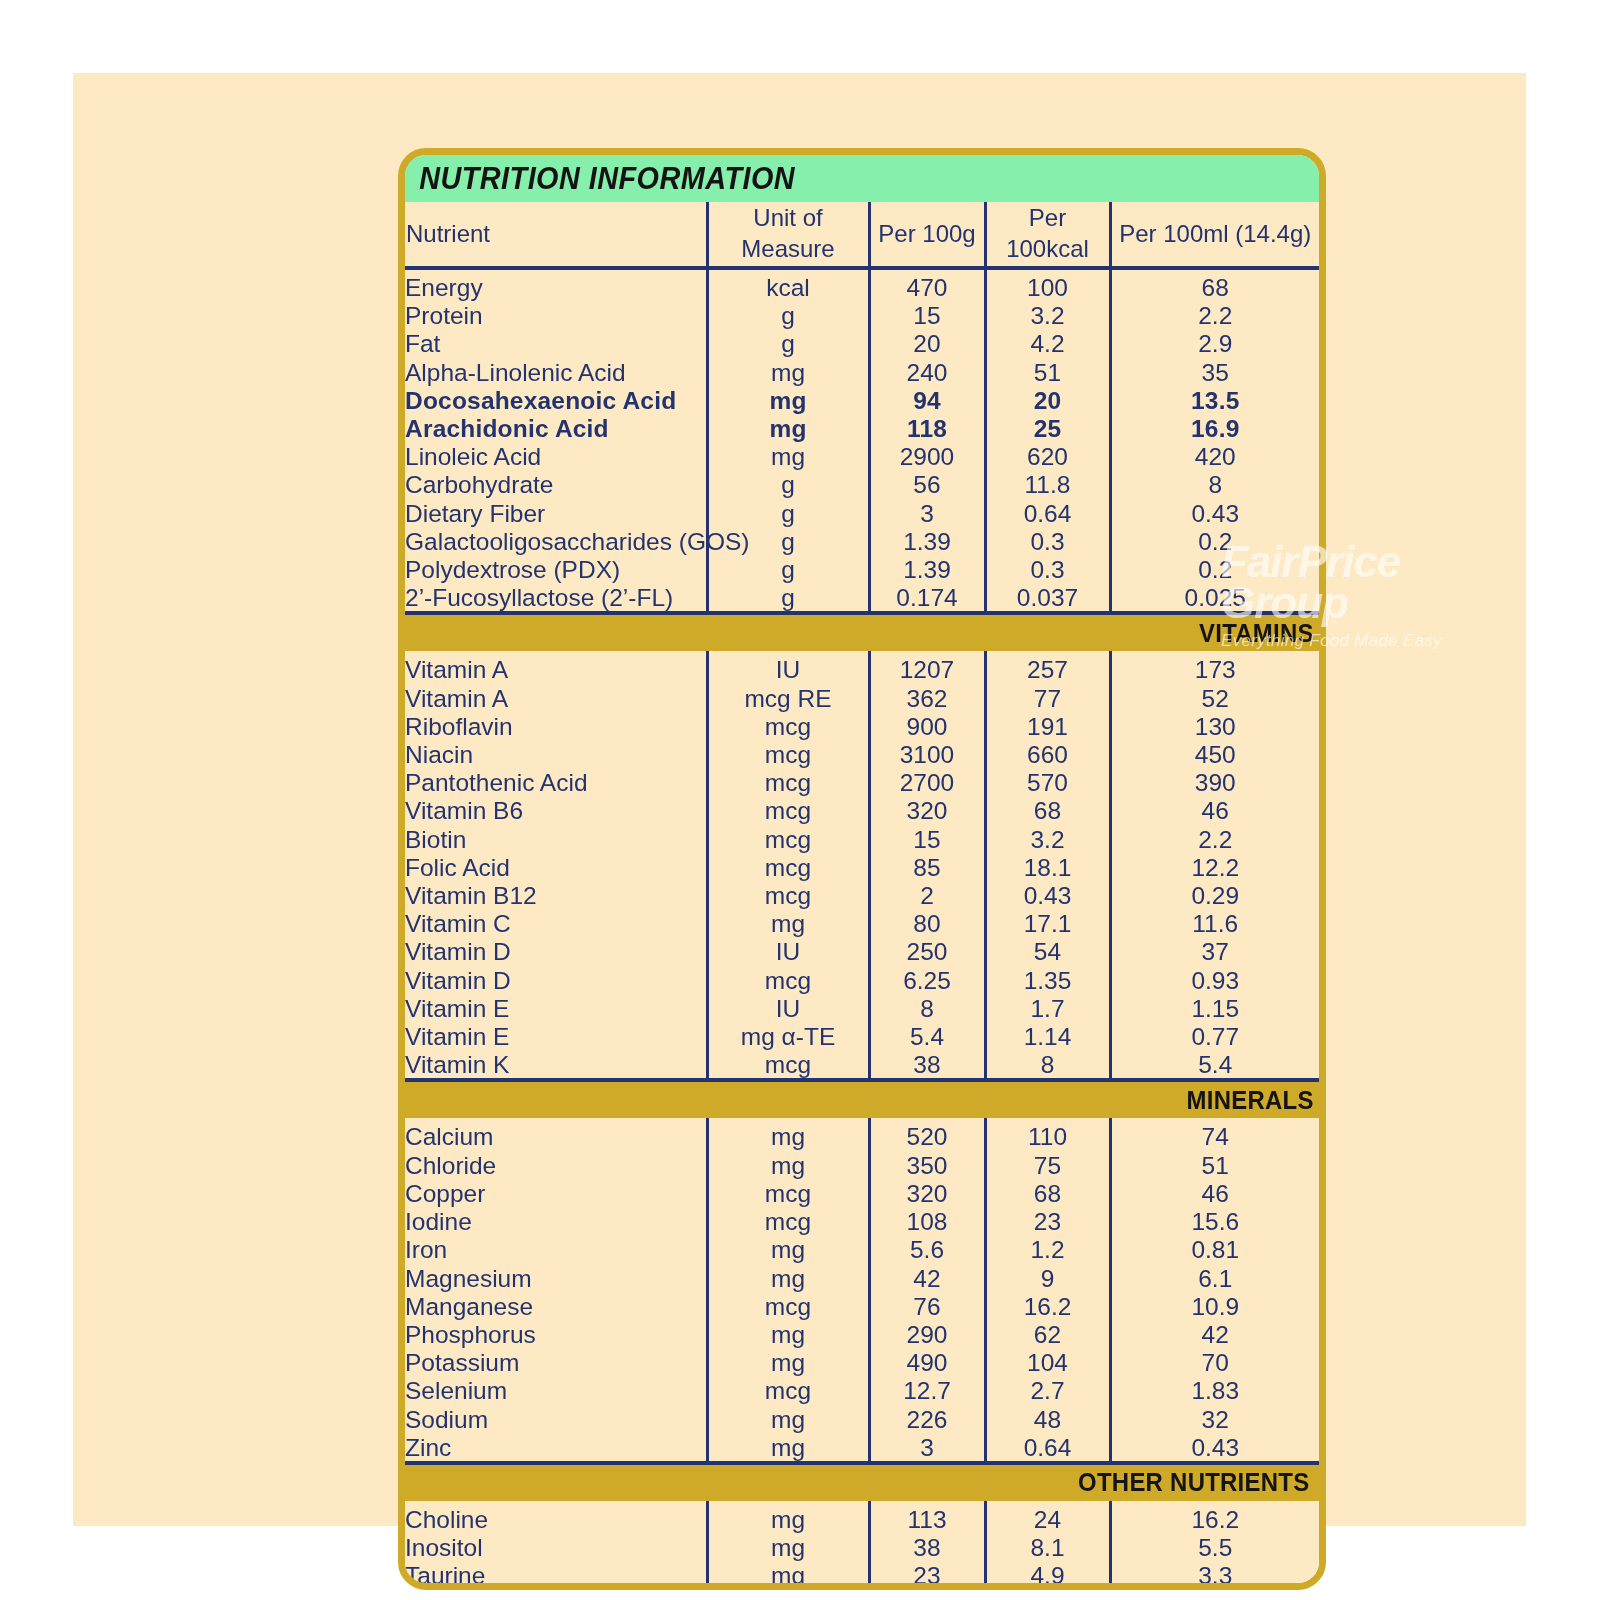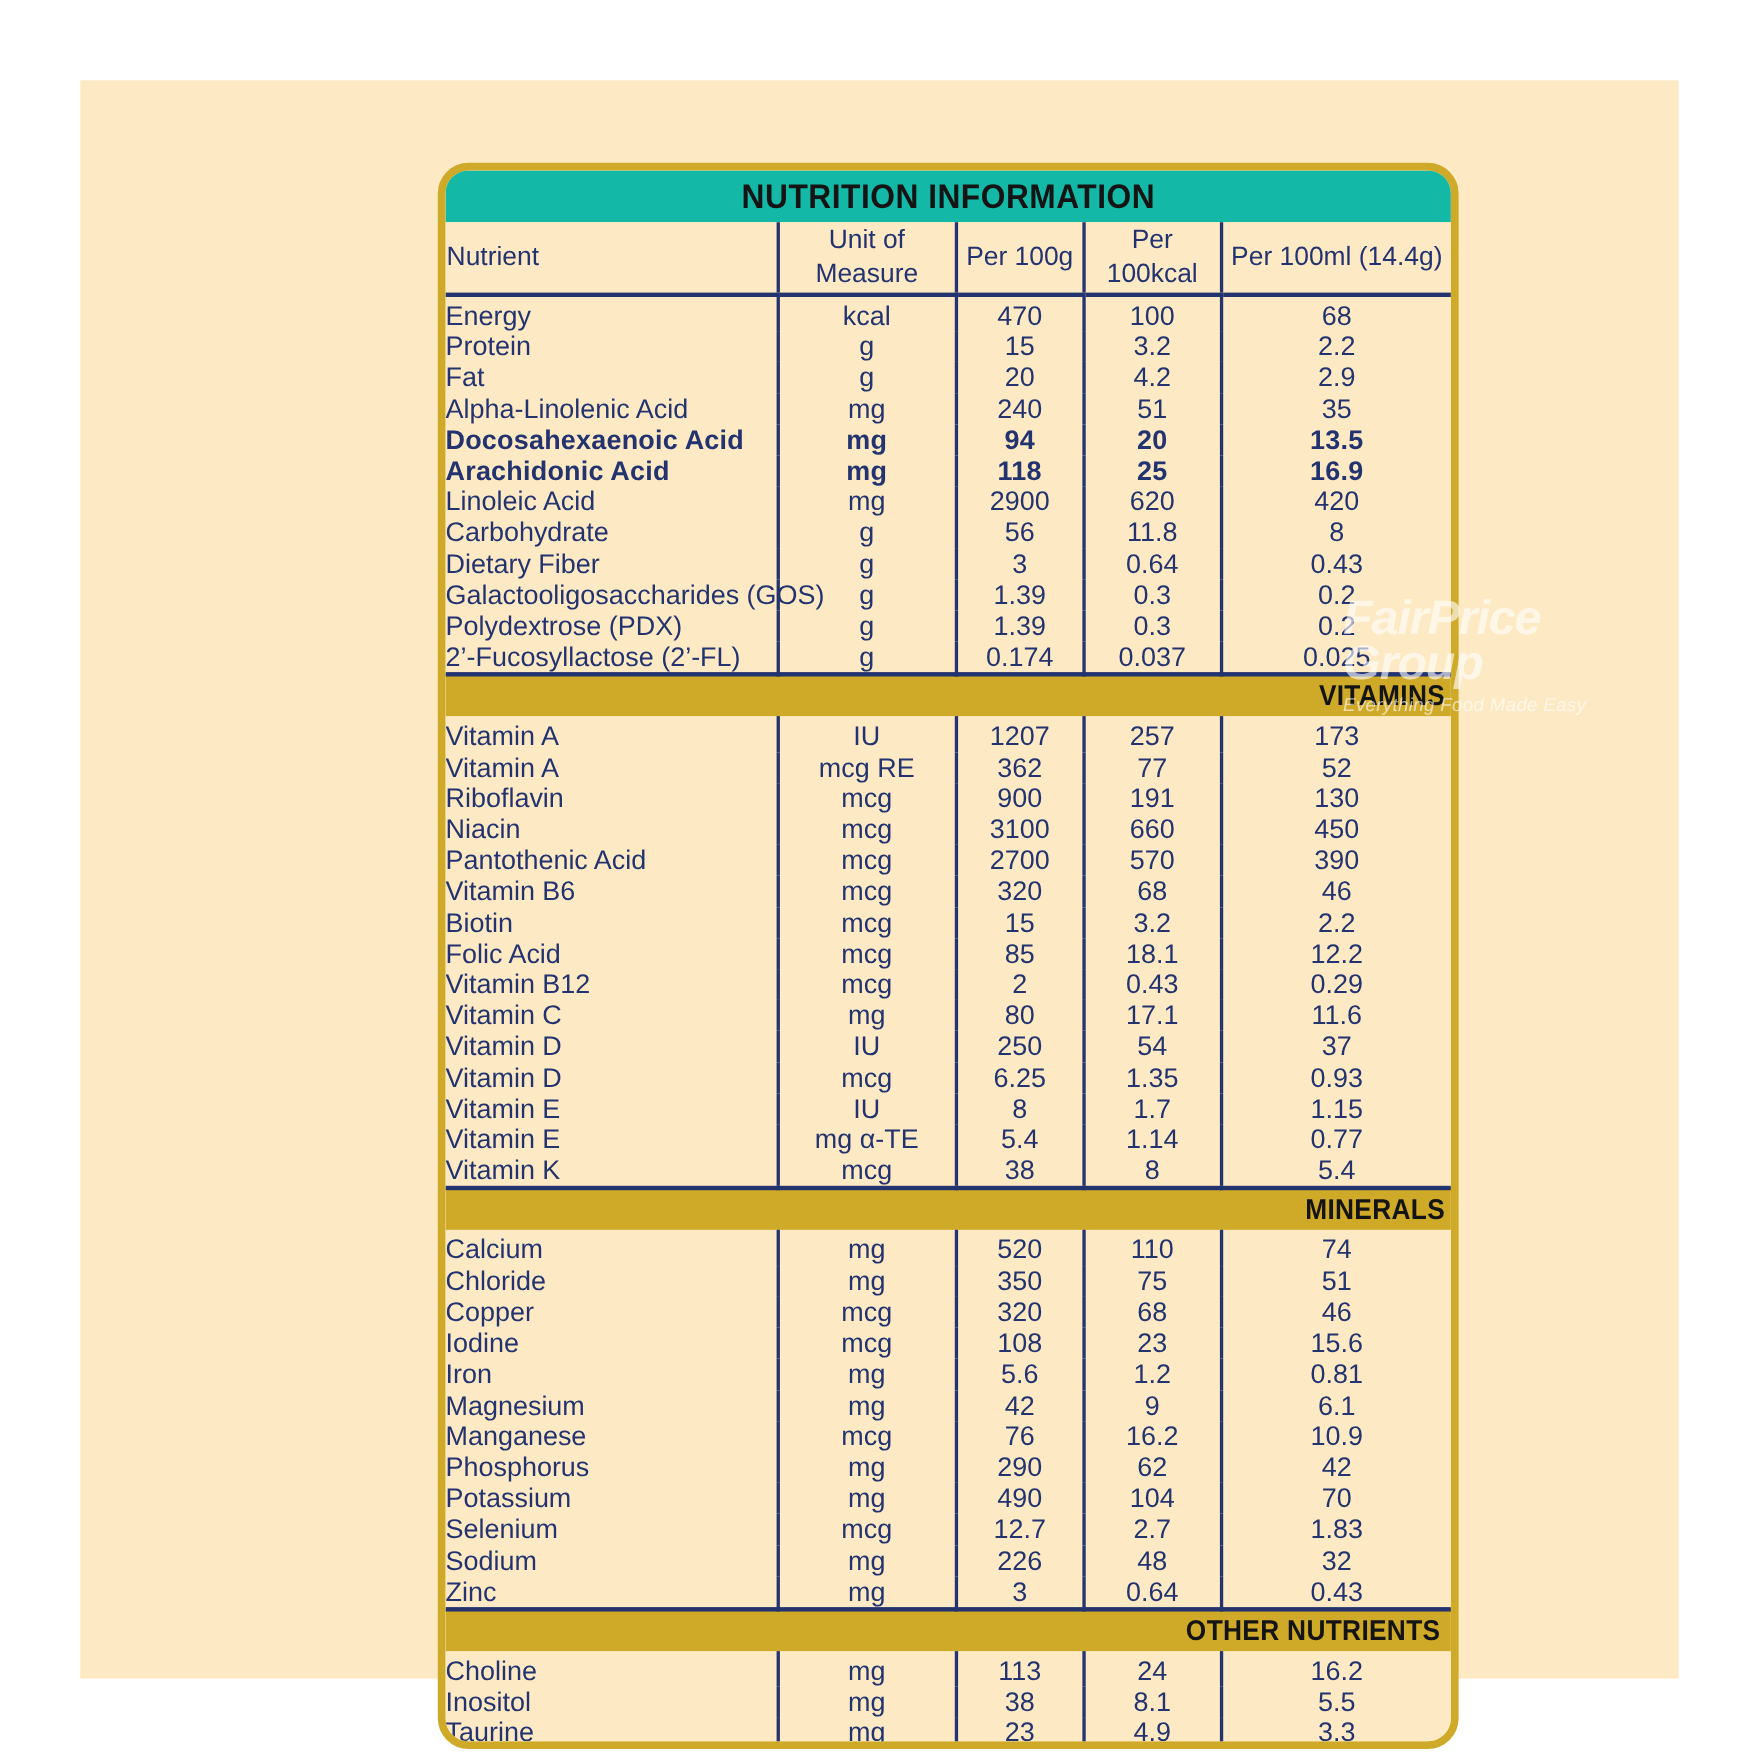--- a/index.html
+++ b/index.html
@@ -33,25 +33,26 @@
     height: 1442px;
     box-sizing: border-box;
     border: 7px solid #cfa928;
     border-radius: 28px;
     background: #fdeac4;
     overflow: hidden;
   }
 
   
   .title-bar {
-    background: #14b8a6;
+    background: #86efac;
     height: 47px;
     display: flex;
     align-items: center;
-    justify-content: center;
+    justify-content: flex-start;
+    font-style: italic;
   }
   .title-bar .title-text {
     font-family: "Liberation Sans Narrow", "Liberation Sans", sans-serif;
     font-weight: bold;
     font-size: 31px;
     letter-spacing: 0.5px;
     color: #141414;
     transform: scaleX(0.93);
   }
 

